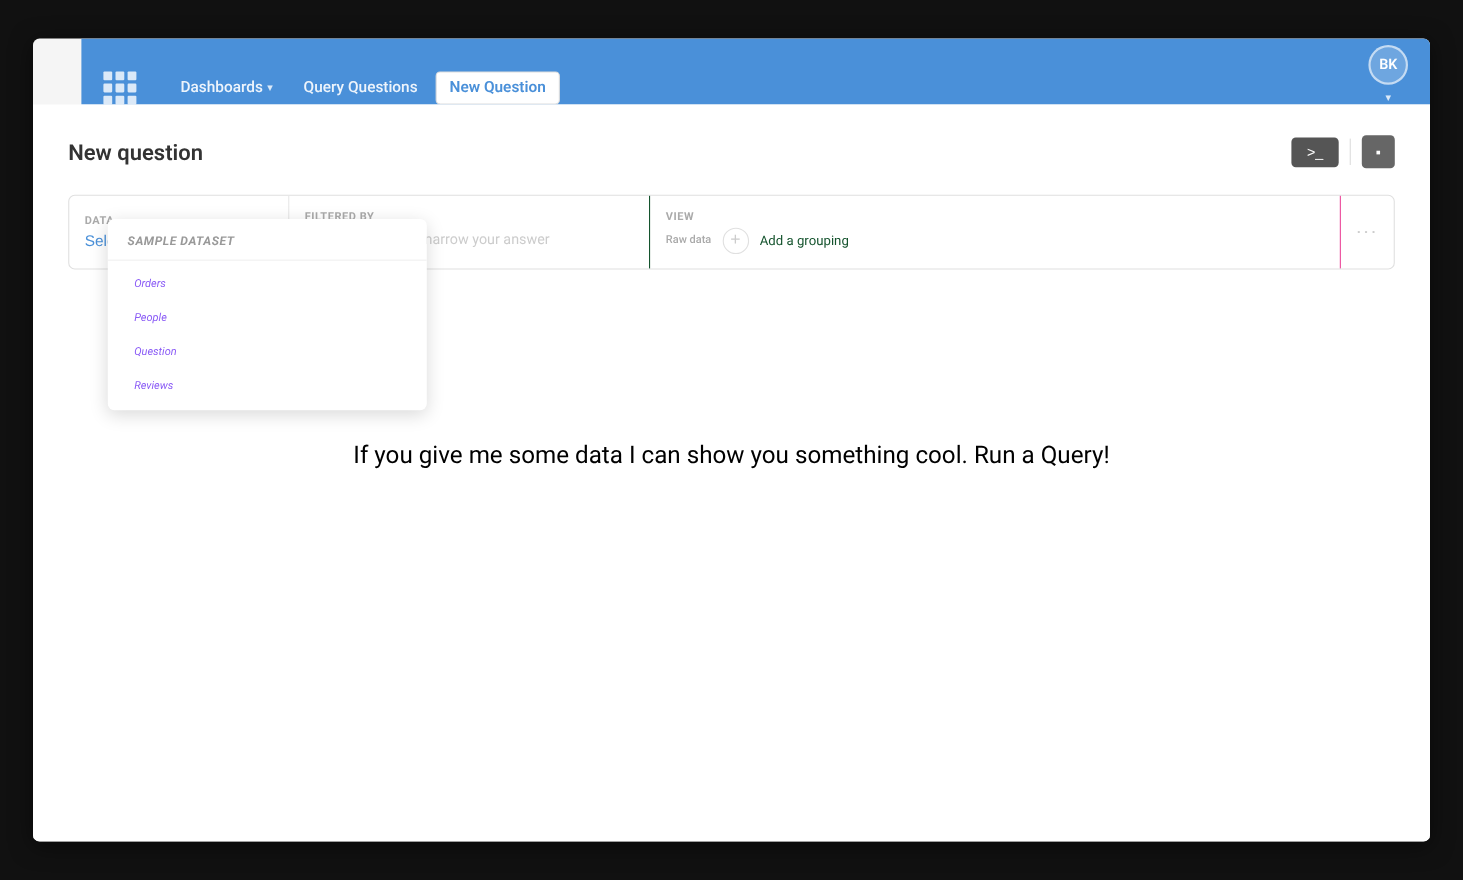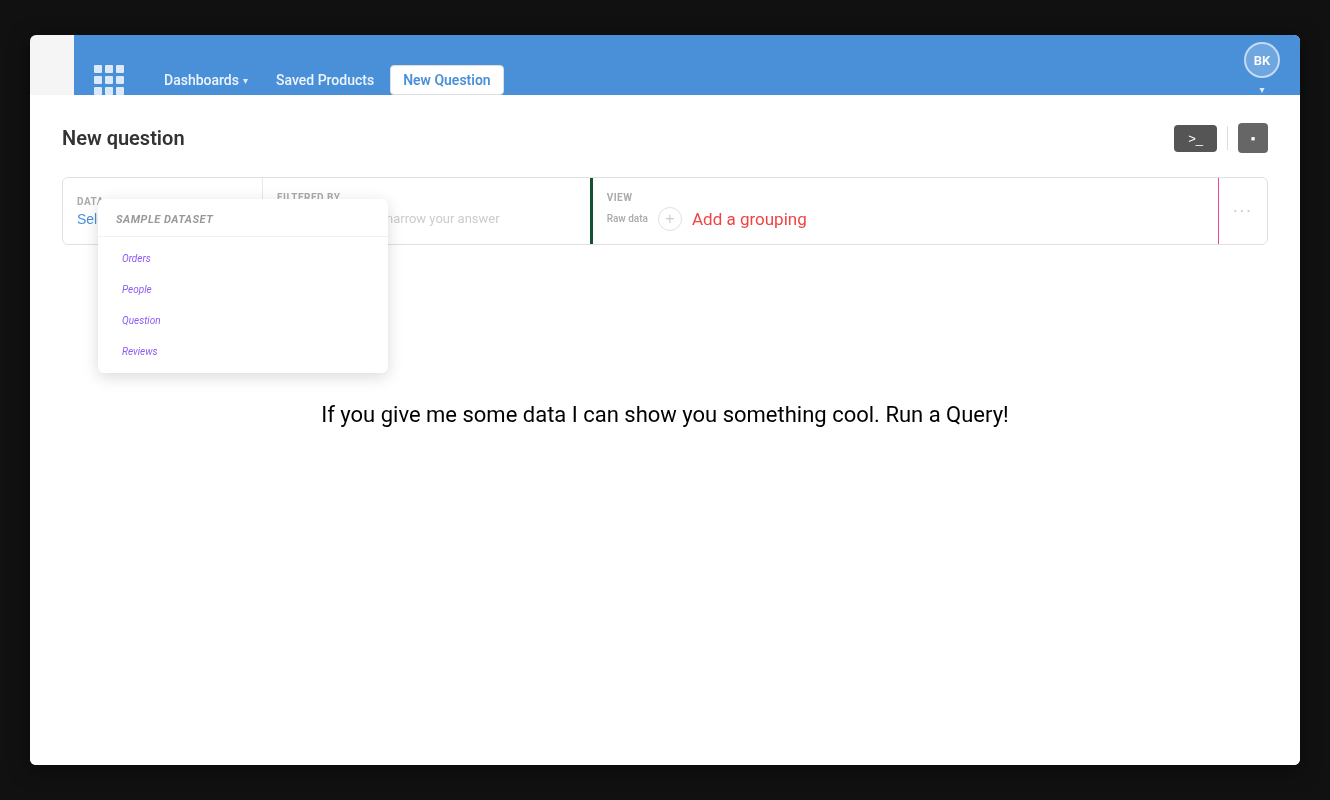--- a/index.html
+++ b/index.html
@@ -179,21 +179,21 @@
       color: #aaa;
       letter-spacing: 0.5px;
       text-transform: uppercase;
       margin-bottom: 4px;
     }
     .query-section-data {
       border-right: 1px solid #e8e8e8;
       min-width: 200px;
     }
     .query-section-filter {
-      border-right: 3px solid #14532d;
+      border-right: 1px solid #14532d;
       flex: 1;
     }
     .query-section-view {
       flex: 2;
       border-right: 1px solid #ec4899;
     }
     .select-table-btn {
       display: flex;
       align-items: center;
       gap: 6px;
@@ -248,21 +248,21 @@
       border: 1px solid #e0e0e0;
       border-radius: 50%;
       width: 24px;
       height: 24px;
       cursor: pointer;
       font-size: 16px;
       color: #ccc;
       justify-content: center;
       flex-shrink: 0;
     }
-    .grouping-placeholder { color: #ef4444; font-size: 17px; }
+    .grouping-placeholder { color: #14532d; font-size: 12px; }
     .query-section-options {
       display: flex;
       align-items: center;
       padding: 0 14px;
       color: #ccc;
       font-size: 18px;
       cursor: pointer;
       letter-spacing: 2px;
     }
 
@@ -327,21 +327,21 @@
         <div class="nav-logo-dot"></div>
         <div class="nav-logo-dot"></div>
         <div class="nav-logo-dot"></div>
       </div>
       <div class="nav-links">
         <a class="nav-link">
           <span>Dashboards</span>
           <span class="nav-chevron">▾</span>
         </a>
         <a class="nav-link">
-          <span>Saved Products</span>
+          <span>Query Questions</span>
         </a>
         <a class="nav-link nav-link-active">
           <span>New Question</span>
         </a>
       </div>
       <div class="nav-user">
         <div class="nav-avatar">
           <span>BK</span>
         </div>
         <span class="nav-chevron-user">▾</span>

